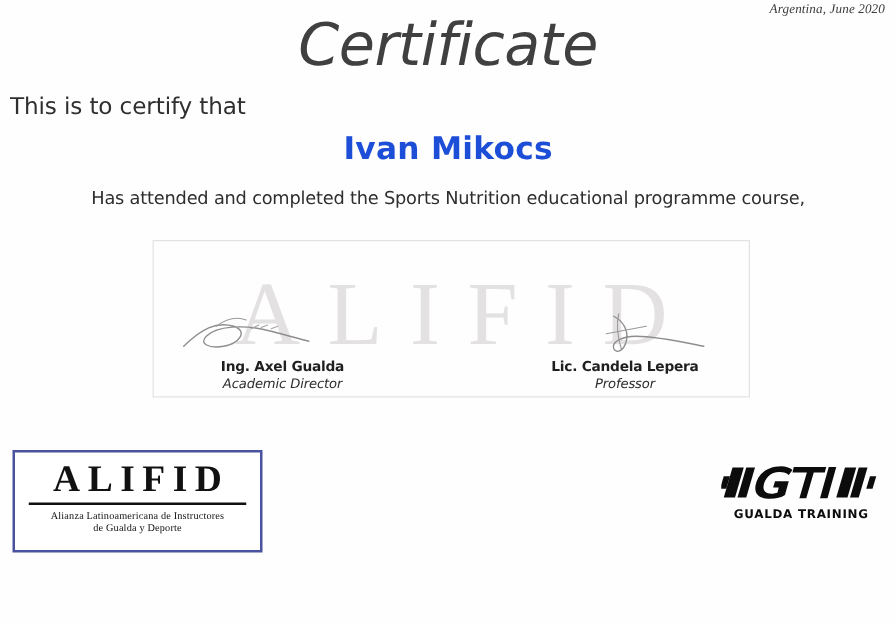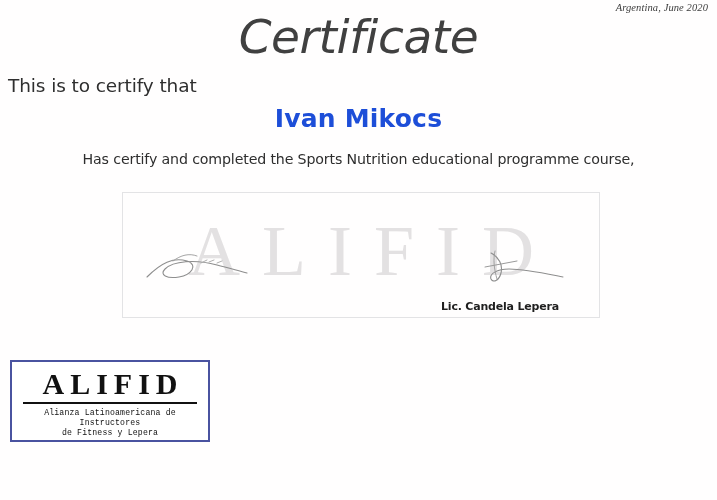--- a/index.html
+++ b/index.html
@@ -197,21 +197,21 @@
     text-indent: 6px;
     line-height: 34px;
   }
   .alifid-rule {
     height: 2px;
     background: #111111;
     margin: 1px 2px 4px 2px;
   }
   .alifid-sub {
     text-align: center;
-    font-family: Liberation Mono, monospace;
+    font-family: Liberation Serif, serif;
     font-size: 8.2px;
     line-height: 10px;
     color: #111111;
     letter-spacing: .15px;
   }
   .alifid-sub span { display: block; }
 
   
   .gti-logo {
     position: absolute;
@@ -242,49 +242,77 @@
 
   <div class="date-line">Argentina, June 2020</div>
 
   <div class="cert-title">Certificate</div>
 
   <div class="certify-line">This is to certify that</div>
 
   <div class="recipient" style="color:#1d4ed8">Ivan Mikocs</div>
 
   <div class="body-text">
-    <span>Has certify and completed the Sports Nutrition educational programme course,</span>
+    <span>Has attended and completed the Sports Nutrition educational programme course,</span>
   </div>
 
   <div class="award-box">
 
     <div class="watermark">ALIFID</div>
 
 
     <svg class="sig-scribble sig-scribble-left" viewBox="0 0 120 40">
       <path d="M4,30 C18,16 30,10 44,14 C56,18 48,28 36,30 C24,32 16,28 22,22 C30,14 52,12 74,18 C86,21 96,24 104,26" fill="none" stroke="#8e8e8e" stroke-width="1.1" stroke-linecap="round"></path>
       <path d="M30,14 C38,8 46,6 54,9" fill="none" stroke="#9a9a9a" stroke-width="0.9" stroke-linecap="round"></path>
       <path d="M58,16 l6,-3 M66,15 l5,-2 M74,16 l5,-2" fill="none" stroke="#a5a5a5" stroke-width="0.9" stroke-linecap="round"></path>
     </svg>
 
     <svg class="sig-scribble sig-scribble-right" viewBox="0 0 120 40">
       <path d="M28,6 C36,10 40,18 38,26 C36,34 30,36 28,32 C26,27 34,22 46,22 C62,22 80,26 100,30" fill="none" stroke="#8e8e8e" stroke-width="1.1" stroke-linecap="round"></path>
       <path d="M22,20 L54,14" fill="none" stroke="#9a9a9a" stroke-width="1" stroke-linecap="round"></path>
       <path d="M32,4 C30,12 31,22 34,32" fill="none" stroke="#9a9a9a" stroke-width="0.9" stroke-linecap="round"></path>
     </svg>
 
+    <div class="sig sig-left">
+      <div class="sig-name">Ing. Axel Gualda</div>
+      <div class="sig-role">Academic Director</div>
+    </div>
 
     <div class="sig sig-right">
       <div class="sig-name">Lic. Candela Lepera</div>
+      <div class="sig-role">Professor</div>
     </div>
   </div>
 
   <div class="alifid-logo">
     <div class="alifid-word">ALIFID</div>
     <div class="alifid-rule"></div>
     <div class="alifid-sub">
       <span>Alianza Latinoamericana de Instructores</span>
-      <span>de Fitness y Lepera</span>
+      <span>de Gualda y Deporte</span>
     </div>
   </div>
 
+  <div class="gti-logo">
+    <div class="gti-mark">
+      <svg width="128" height="40" viewBox="0 0 128 40">
+        <g fill="#0c0c0c">
+
+          <polygon points="2,16 7,16 4,26 -1,26"></polygon>
+          <polygon points="9,9 18,9 11,33 2,33"></polygon>
+          <polygon points="20,9 27,9 20,33 13,33"></polygon>
+
+          <path d="M48,8 C36,8 29,15 27.5,23 C26,31 31,34 39,34 C44,34 48,33 51,31 L54,20 L43,20 L41.5,25 L46,25 L45,29 C44,29.5 42,30 40,30 C35.5,30 33,27.5 34,23 C35,17.5 39.5,12.5 46.5,12.5 C50,12.5 52.5,13.5 54,15 L57,11 C54.5,9 51.5,8 48,8 Z"></path>
+
+          <polygon points="58,8.5 84,8.5 82.8,13 74,13 68,33.5 62.5,33.5 68.5,13 57,13"></polygon>
+
+          <polygon points="86,8.5 92,8.5 85,33.5 79,33.5"></polygon>
+
+          <polygon points="99,9 108,9 101,33 92,33"></polygon>
+          <polygon points="110,9 117,9 110,33 103,33"></polygon>
+          <polygon points="119,16 124,16 121,26 116,26"></polygon>
+        </g>
+      </svg>
+    </div>
+    <div class="gti-sub">GUALDA TRAINING</div>
+  </div>
 
 </div>
 
 </body></html>

